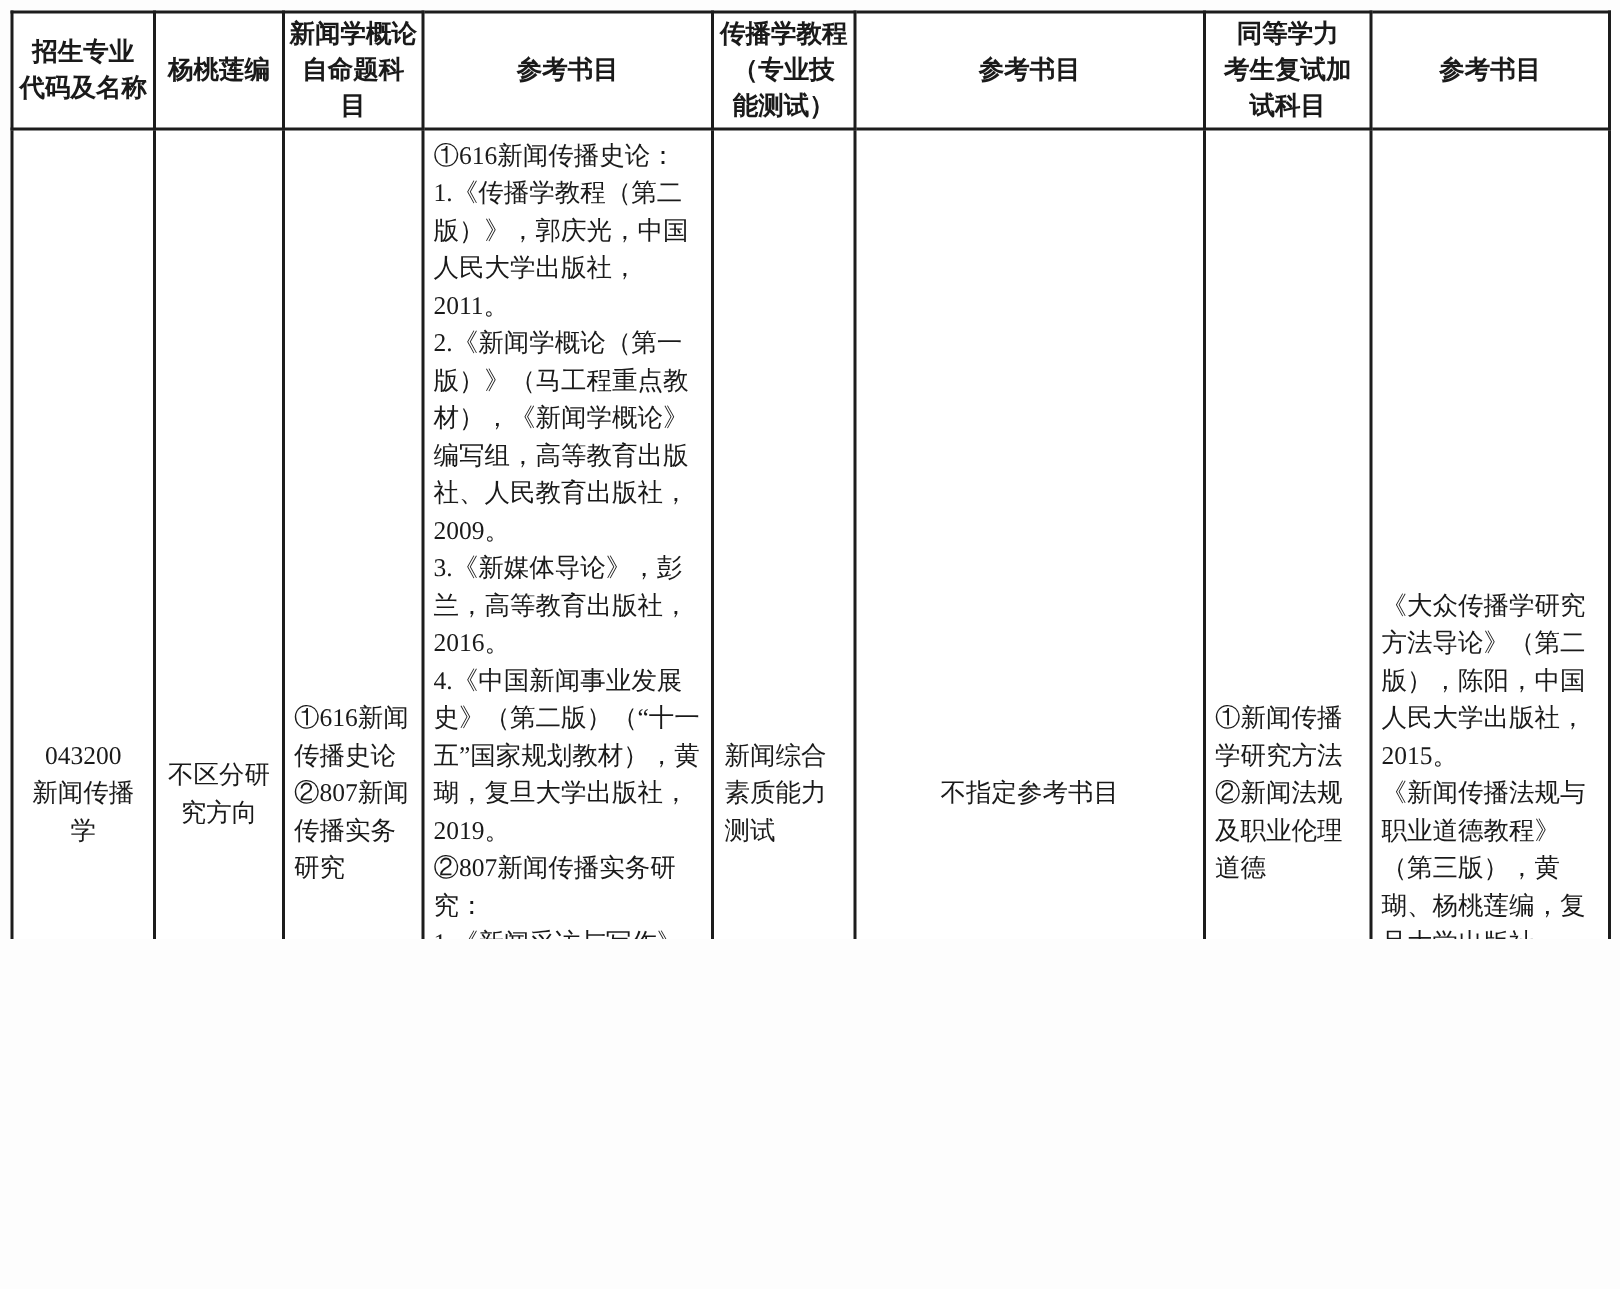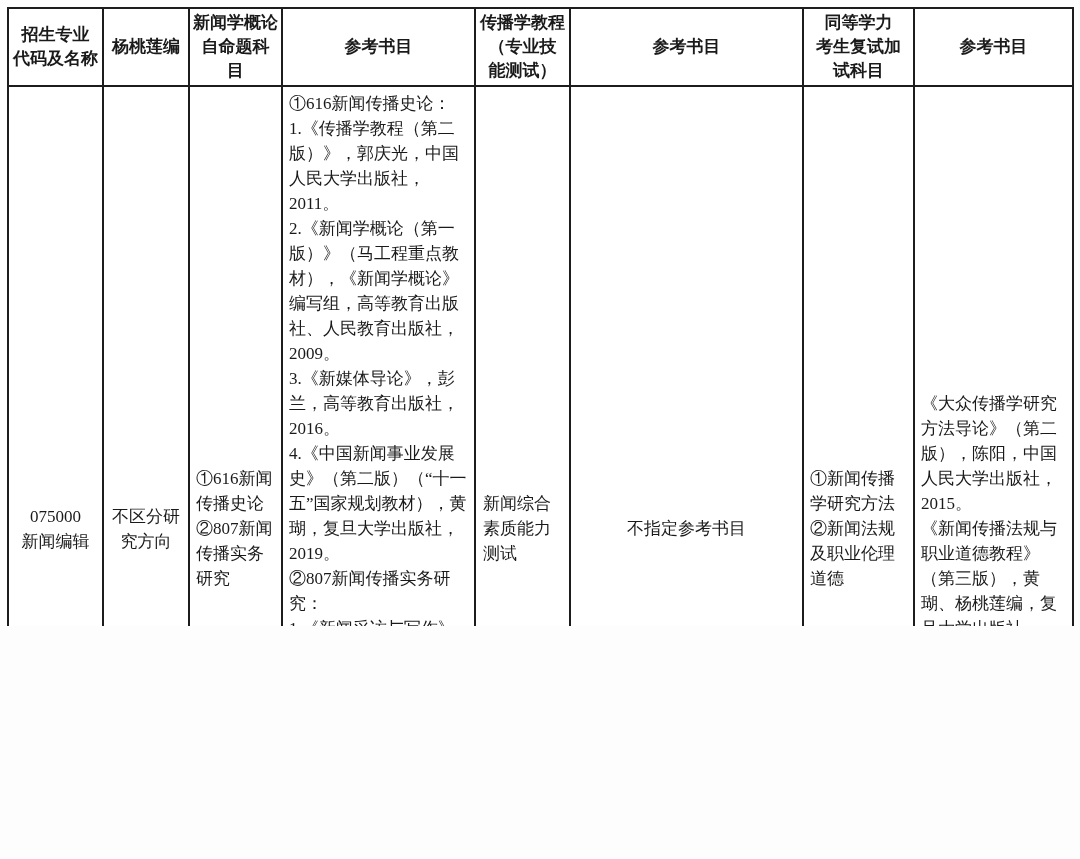--- a/index.html
+++ b/index.html
@@ -77,22 +77,22 @@
         <th>参考书目</th>
         <th>同等学力
 考生复试加
 试科目</th>
         <th>参考书目</th>
       </tr>
     </thead>
     <tbody>
       <tr class="main-row">
         <td class="cell-center">
-          <div>075000</div>
-          <div>新闻编辑</div>
+          <div>043200</div>
+          <div>新闻传播学</div>
         </td>
         <td class="cell-center">不区分研究方向</td>
         <td class="cell-left pre">①616新闻传播史论
 ②807新闻传播实务研究</td>
         <td class="cell-left pre v-top">①616新闻传播史论：
 1.《传播学教程（第二版）》，郭庆光，中国人民大学出版社，2011。
 2.《新闻学概论（第一版）》（马工程重点教材），《新闻学概论》编写组，高等教育出版社、人民教育出版社，2009。
 3.《新媒体导论》，彭兰，高等教育出版社，2016。
 4.《中国新闻事业发展史》（第二版）（“十一五”国家规划教材），黄瑚，复旦大学出版社，2019。
 ②807新闻传播实务研究：

